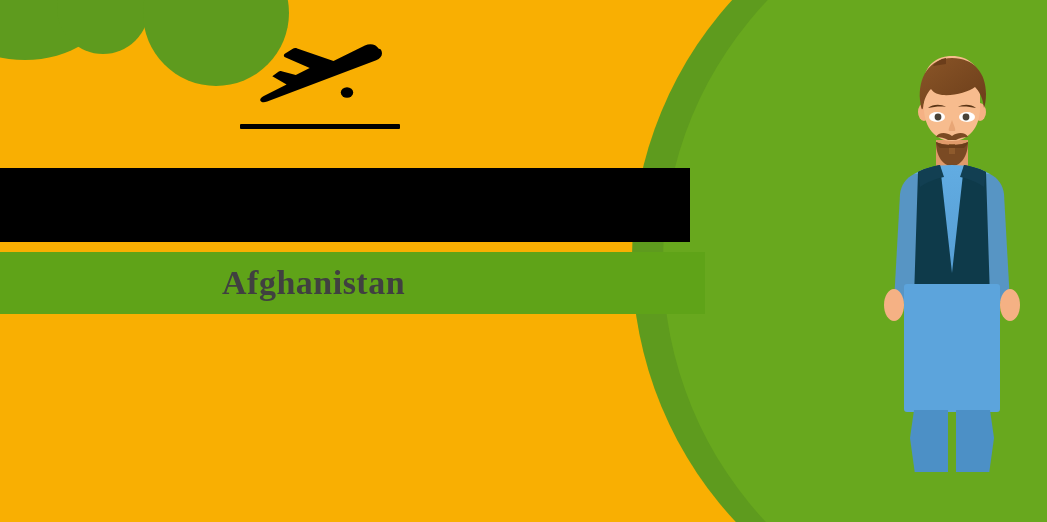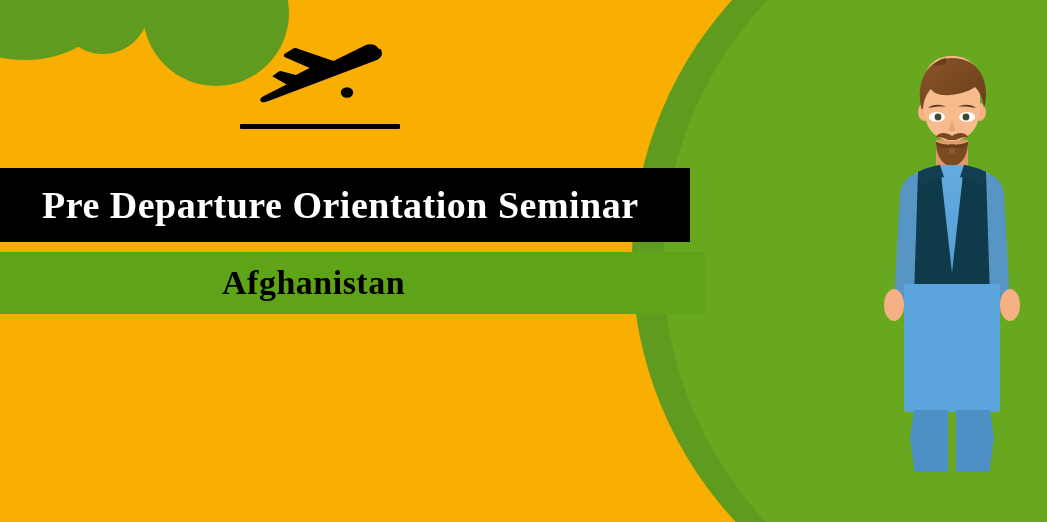--- a/index.html
+++ b/index.html
@@ -106,21 +106,21 @@
     letter-spacing: 0.5px;
     font-family: "Liberation Serif", "DejaVu Serif", serif;
     font-stretch: condensed;
     white-space: nowrap;
   }
   .subtitle-text {
     position: absolute;
     left: 222px;
     top: 50%;
     transform: translateY(-50%);
-    color: #000000;
+    color: #404040;
     font-size: 34px;
     font-weight: 700;
     letter-spacing: 0.5px;
     font-family: "Liberation Serif", "DejaVu Serif", serif;
     white-space: nowrap;
   }
 
   
   .person {
     position: absolute;
@@ -146,21 +146,20 @@
   <div class="plane-block">
     <svg class="plane-svg" viewBox="0 0 146 72">
       <path fill="#000000" d="M141.5 6.5c-2.5-4.2-8.4-5.4-13.6-2.9L96.5 19.1 60.2 6.4c-1.6-.6-3.4-.4-4.8.5l-7.6 4.8c-1.4.9-1.2 3 .3 3.6l24.6 10.6-13.9 7.2-14.2-3.9c-1.1-.3-2.3-.1-3.2.6l-6.1 4.4 14.3 8.3-22.8 11.6c-3.3 1.7-4.2 3.6-3.2 5 1 1.4 3.4 1.7 6.6.5l109-41.3c5.3-2 7.2-6.5 4.7-10.8z"></path>
       <ellipse cx="110" cy="50.5" rx="6.2" ry="5.2" fill="#000000"></ellipse>
     </svg>
     <div class="runway-line"></div>
   </div>
 
   <div class="band-title-clip">
     <div class="band-inner" style="background:#000000;"></div>
-    <div class="title-text">Pre Departure Orientation Seminar</div>
   </div>
 
   <div class="band-sub-clip">
     <div class="band-inner" style="background:#5FA318;"></div>
     <div class="subtitle-text">Afghanistan</div>
   </div>
 
   <svg class="person" viewBox="0 0 200 420">
     <defs>
       <linearGradient id="hairG" x1="0" y1="0" x2="1" y2="1">

